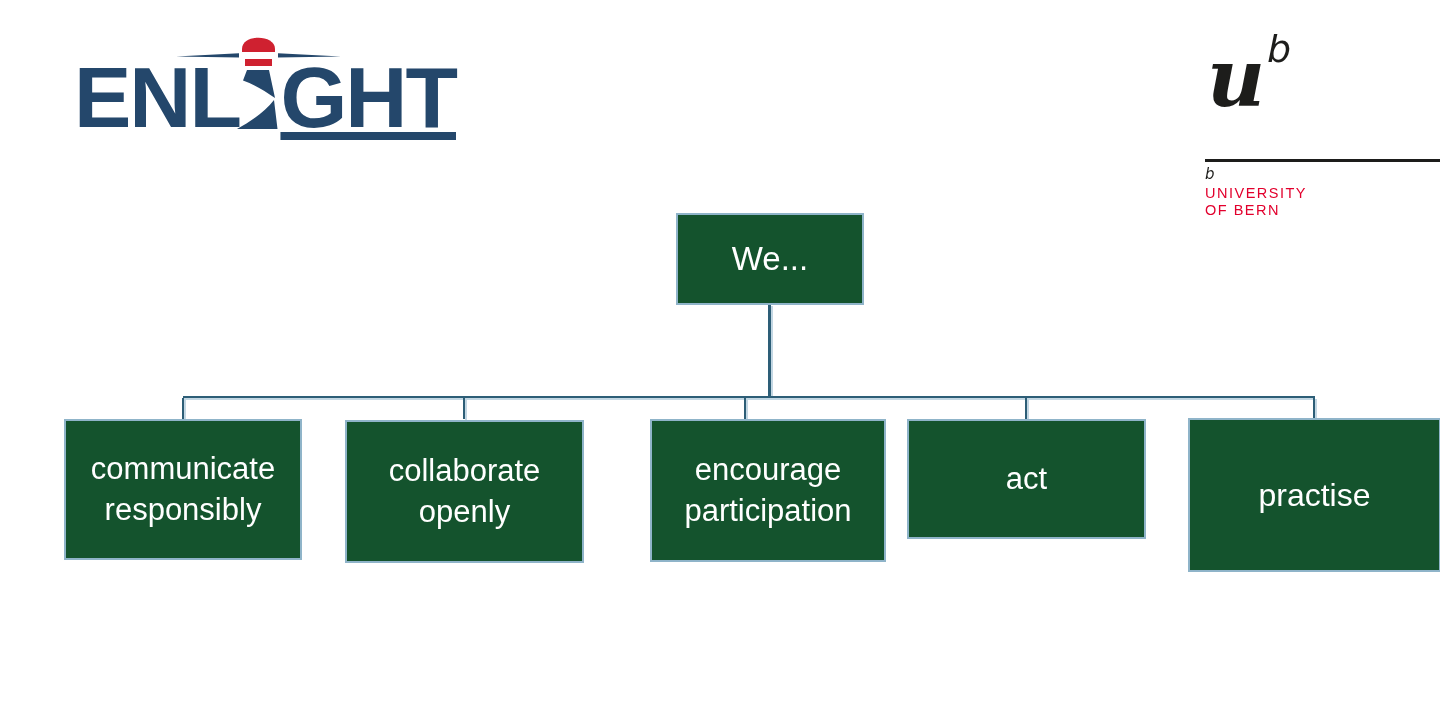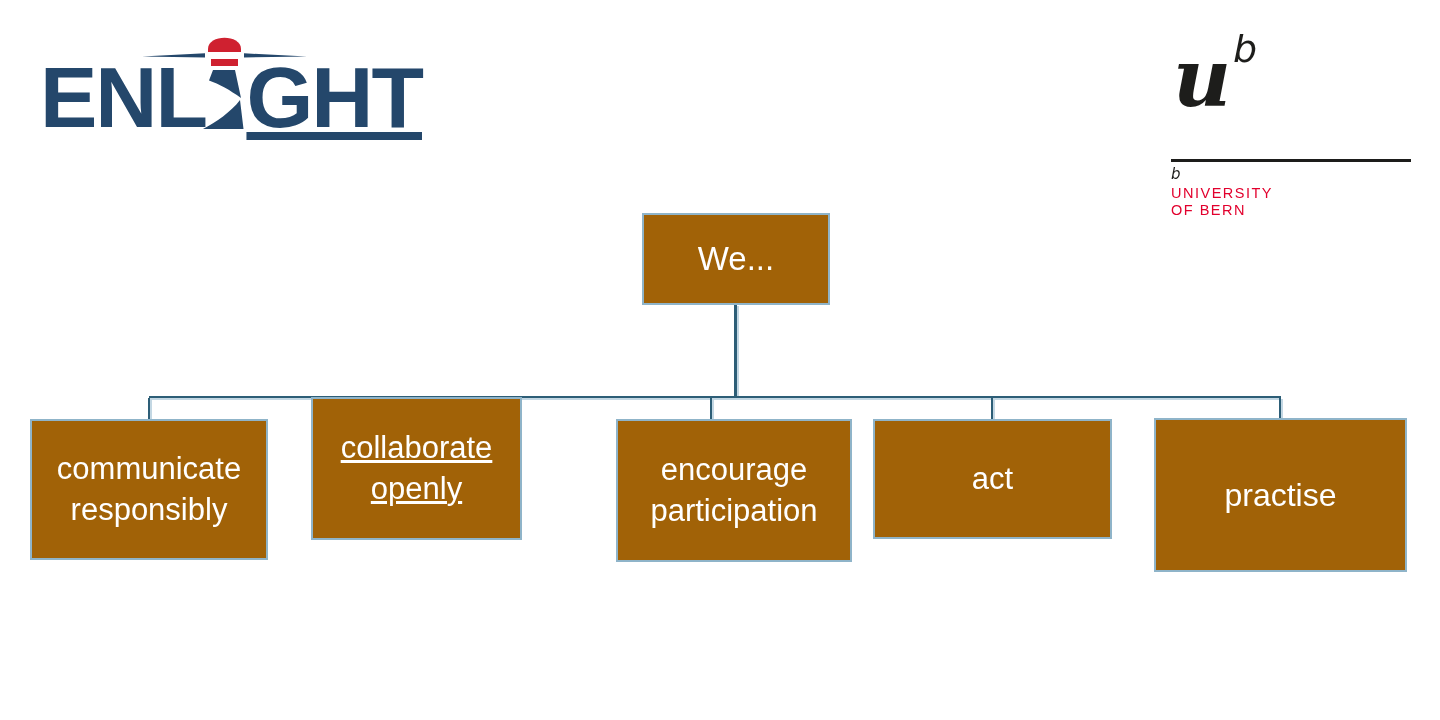--- a/index.html
+++ b/index.html
@@ -1,19 +1,19 @@
 <!DOCTYPE html>
 <html><head>
 <meta charset="utf-8">
 <style>
   * { margin:0; padding:0; box-sizing:border-box; }
   html,body { width:1440px; height:720px; background:#ffffff; overflow:hidden; }
   body { font-family:"Liberation Sans", sans-serif; position:relative; }
 
-  .slide { position:absolute; inset:0; background:#ffffff; }
+  .slide { position:absolute; inset:0; background:#ffffff;margin-left:34px; }
 
   
   .enlight { position:absolute; left:40px; top:34px; width:382px; height:106px; }
   .enlight .word { position:absolute; bottom:0; font-size:86px; line-height:1;
                    font-weight:bold; letter-spacing:-2px; color:#24476b; }
   .enlight .word.left  { left:0; }
   .enlight .word.right { right:0;text-decoration:underline; }
   .enlight svg { position:absolute; left:64px; top:-2px; width:240px; height:100px; overflow:visible; }
 
   
@@ -24,27 +24,27 @@
                font-style:italic; font-size:38px; line-height:1; }
   .unibe .rule { position:absolute; left:0; top:131px; width:240px; height:3px; background:#1d1d1b; }
   .unibe .smallb { position:absolute; left:0; top:139px; font-family:"DejaVu Sans", sans-serif;
                font-style:italic; font-size:15px; line-height:1; }
   .unibe .red1, .unibe .red2 { position:absolute; left:0; font-weight:normal; font-size:14.5px;
                letter-spacing:1.5px; color:#e2002d; line-height:1; }
   .unibe .red1 { top:158px; }
   .unibe .red2 { top:175px; }
 
   
-  .box { position:absolute; background:#a16207; border:2px solid #8fb4c9;
+  .box { position:absolute; background:#14532d; border:2px solid #8fb4c9;
          display:flex; align-items:center; justify-content:center;
          color:#ffffff; text-align:center; }
   .root-box { left:642px; top:213px; width:188px; height:92px; font-size:33px; }
   .child-box { font-size:31px; line-height:1.32; }
   .cb1 { left:30px;   top:419px; width:238px; height:141px; }
-  .cb2 { left:311px;  top:397px; width:211px; height:143px;text-decoration:underline; }
+  .cb2 { left:311px;  top:420px; width:239px; height:143px; }
   .cb3 { left:616px;  top:419px; width:236px; height:143px; }
   .cb4 { left:873px;  top:419px; width:239px; height:120px; }
   .cb5 { left:1154px; top:418px; width:253px; height:154px; font-size:32px; }
 
   .line { position:absolute; background:#2d5e77; }
   .vline-root { left:734px; top:305px; width:2.5px; height:92px; box-shadow:2px 1px 0 #c3d7e3; }
   .hline      { left:149px; top:396px; width:1132px; height:2.2px; box-shadow:0 2px 0 #c3d7e3; }
   .drop       { top:398px; width:2.2px; height:21px; box-shadow:2px 1px 0 #c3d7e3; }
   .d1 { left:148px; } .d2 { left:429px; } .d3 { left:710px; } .d4 { left:991px; } .d5 { left:1279px; }
 </style>

